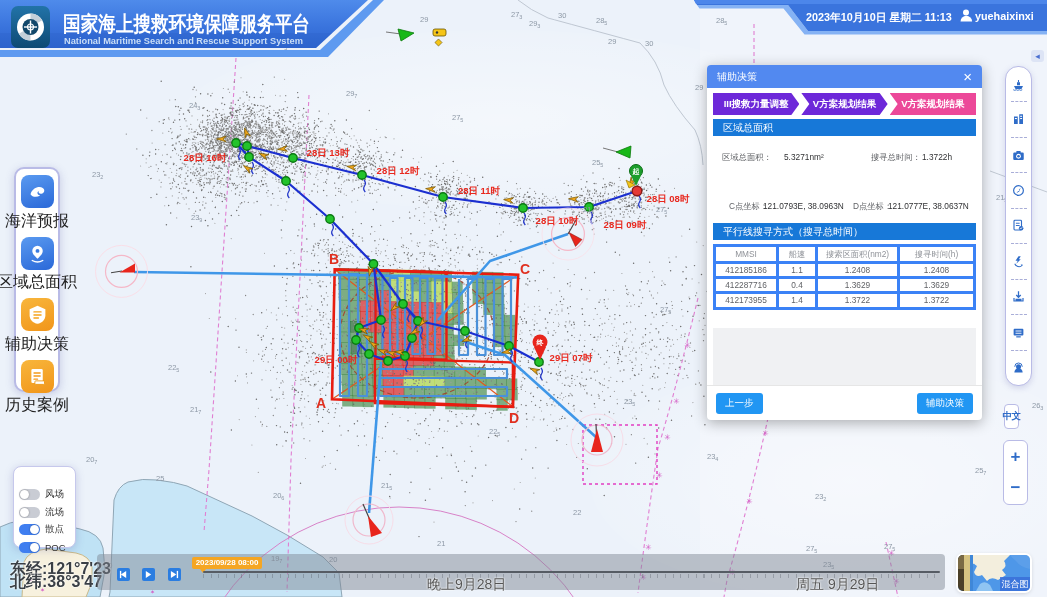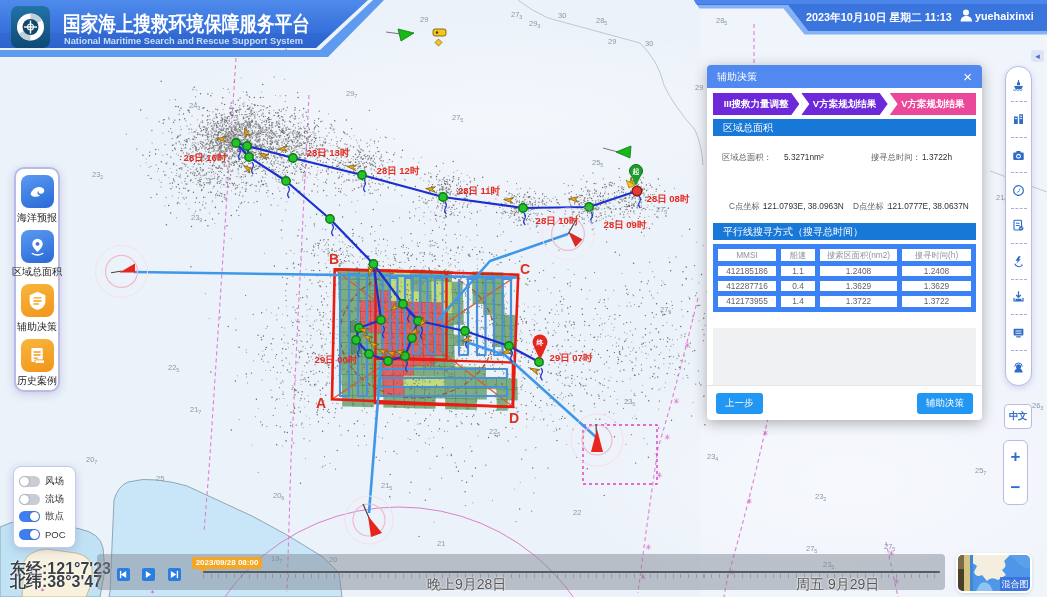--- a/index.html
+++ b/index.html
@@ -1,48 +1,48 @@
 <!DOCTYPE html>
 <html><head><meta charset="utf-8"><style>
 *{margin:0;padding:0;box-sizing:border-box}
 body{font-family:"Liberation Sans",sans-serif}
 #stage{position:relative;width:1047px;height:597px;overflow:hidden;background:#ecf2fa}
 .sidebar{position:absolute;left:14px;top:167px;width:46px;height:225px;background:#fff;border:2px solid #b9bbe6;border-radius:10px;box-shadow:0 2px 8px rgba(80,80,160,.25);display:flex;flex-direction:column;align-items:center;padding-top:6px}
 .sitem{display:flex;flex-direction:column;align-items:center;margin-bottom:5px}
 .sic{width:33px;height:33px;border-radius:8px;display:flex;align-items:center;justify-content:center}
-.slab{font-size:10px;color:#222;margin-top:2.5px;white-space:nowrap}
+.slab{font-size:16px;color:#222;margin-top:2.5px;white-space:nowrap}
 .dialog{position:absolute;left:707px;top:65px;width:275px;height:355px;background:#fff;border-radius:4px;box-shadow:0 3px 14px rgba(0,0,0,.3);font-family:"Liberation Sans",sans-serif}
 .dtitle{height:23px;background:#5289f0;border-radius:4px 4px 0 0;color:#fff;font-size:10px;display:flex;align-items:center;justify-content:space-between;padding:0 10px}
 .dclose{font-size:15px}
 .steps{position:absolute;left:6px;right:6px;top:28px;display:flex;height:22px}
 .step{flex:1;background:#6d28d9;color:#fff;font-size:9.5px;font-weight:bold;display:flex;align-items:center;justify-content:center;margin-right:2px;white-space:nowrap}
 .s1{clip-path:polygon(0 0,calc(100% - 8px) 0,100% 50%,calc(100% - 8px) 100%,0 100%)}
 .s2{clip-path:polygon(0 0,calc(100% - 8px) 0,100% 50%,calc(100% - 8px) 100%,0 100%,8px 50%)}
 .s3{margin-right:0;clip-path:polygon(0 0,100% 0,100% 100%,0 100%,8px 50%)}
 .act{background:#ec4899}
 .bluebar{position:absolute;left:6px;right:6px;height:17px;background:#1778d8;color:#fff;font-size:10px;line-height:17px;padding-left:10px}
 .frow{position:absolute;left:6px;right:24px;height:12px;font-size:8.3px;white-space:nowrap}
 .frow span{position:absolute;top:0}
 .fl{color:#606266}
 .fv{color:#303133}
 .dtab{position:absolute;left:6px;top:179px;border-collapse:collapse;width:263px;font-size:8.3px;color:#606266;table-layout:fixed}
-.dtab td{border:5px solid #3b82f6;height:15.2px;text-align:center;padding:0;white-space:nowrap;overflow:hidden}
+.dtab td{border:3px solid #3b82f6;height:15.2px;text-align:center;padding:0;white-space:nowrap;overflow:hidden}
 .dtab .th td{color:#909399;height:17px}
 .grayfill{position:absolute;left:6px;right:6px;top:263px;height:57px;background:#f0f1f3}
 .dfoot{position:absolute;left:0;right:0;bottom:0;height:35px;border-top:1px solid #e6e6e6;display:flex;align-items:center;justify-content:space-between;padding:0 9px}
 .dbtn{background:#2196f3;color:#fff;font-size:9.5px;border-radius:3px;padding:4px 9px}
 .collapse{position:absolute;left:1031px;top:50px;width:13px;height:12px;background:#dde4f5;border-radius:3px;color:#4a6fd0;font-size:9px;line-height:12px;text-align:center}
 .toolbar{position:absolute;left:1005px;top:66px;width:27px;height:320px;background:#fff;border:1.5px solid #b9bbe6;border-radius:13px;display:flex;flex-direction:column;align-items:center;justify-content:space-evenly;box-shadow:0 2px 6px rgba(80,80,160,.2)}
 .ticon{width:15px;height:15px}
 .ticon svg{width:15px;height:15px}
 .tsep{width:16px;border-top:1.2px dashed #a9aed8}
-.zhbox{position:absolute;left:1004px;top:404px;width:28px;height:25px;background:#fff;border:1.5px solid #b9bbe6;border-radius:4px;color:#2f6cc8;font-size:9.5px;font-weight:bold;display:flex;align-items:center;justify-content:center;white-space:nowrap;letter-spacing:-.5px}
+.zhbox{position:absolute;left:1004px;top:404px;width:15px;height:25px;background:#fff;border:1.5px solid #b9bbe6;border-radius:4px;color:#2f6cc8;font-size:9.5px;font-weight:bold;display:flex;align-items:center;justify-content:center;white-space:nowrap;letter-spacing:-.5px}
 .zoombox{position:absolute;left:1003px;top:440px;width:25px;height:65px;background:#fff;border:1.5px solid #b9bbe6;border-radius:6px;display:flex;flex-direction:column;color:#2f6cc8;font-size:17px;font-weight:bold}
 .zplus,.zminus{flex:1;display:flex;align-items:center;justify-content:center}
-.layers{position:absolute;left:13px;top:466px;width:63px;height:82px;background:#fff;border:1.5px solid #c6c8ec;border-radius:8px;box-shadow:0 2px 8px rgba(80,80,160,.25);padding:6px 0 0 5px}
+.layers{position:absolute;left:13px;top:466px;width:63px;height:82px;background:#fff;border:1.5px solid #c6c8ec;border-radius:8px;box-shadow:0 2px 8px rgba(80,80,160,.25);padding:19px 0 0 5px}
 .trow{display:flex;align-items:center;height:17.5px}
 .tog{width:21px;height:11px;border-radius:6px;position:relative;flex:none}
 .toff{background:#c9ccd4}
 .ton{background:#3f7ef0}
 .knob{width:9px;height:9px;border-radius:50%;background:#fff;position:absolute;top:1px;box-shadow:0 0 2px rgba(0,0,0,.4)}
 .toff .knob{left:1px}
 .ton .knob{right:1px}
 .tlab{font-size:9.5px;color:#333;margin-left:5px}
 .coords{position:absolute;left:10px;top:562px;font-size:16px;font-weight:bold;color:#3a3f45;line-height:13px;text-shadow:0 0 2px #fff,0 0 2px #fff}
 .timeline{position:absolute;left:97px;top:554px;width:848px;height:36px;background:rgba(125,134,146,.48);border-radius:4px}

